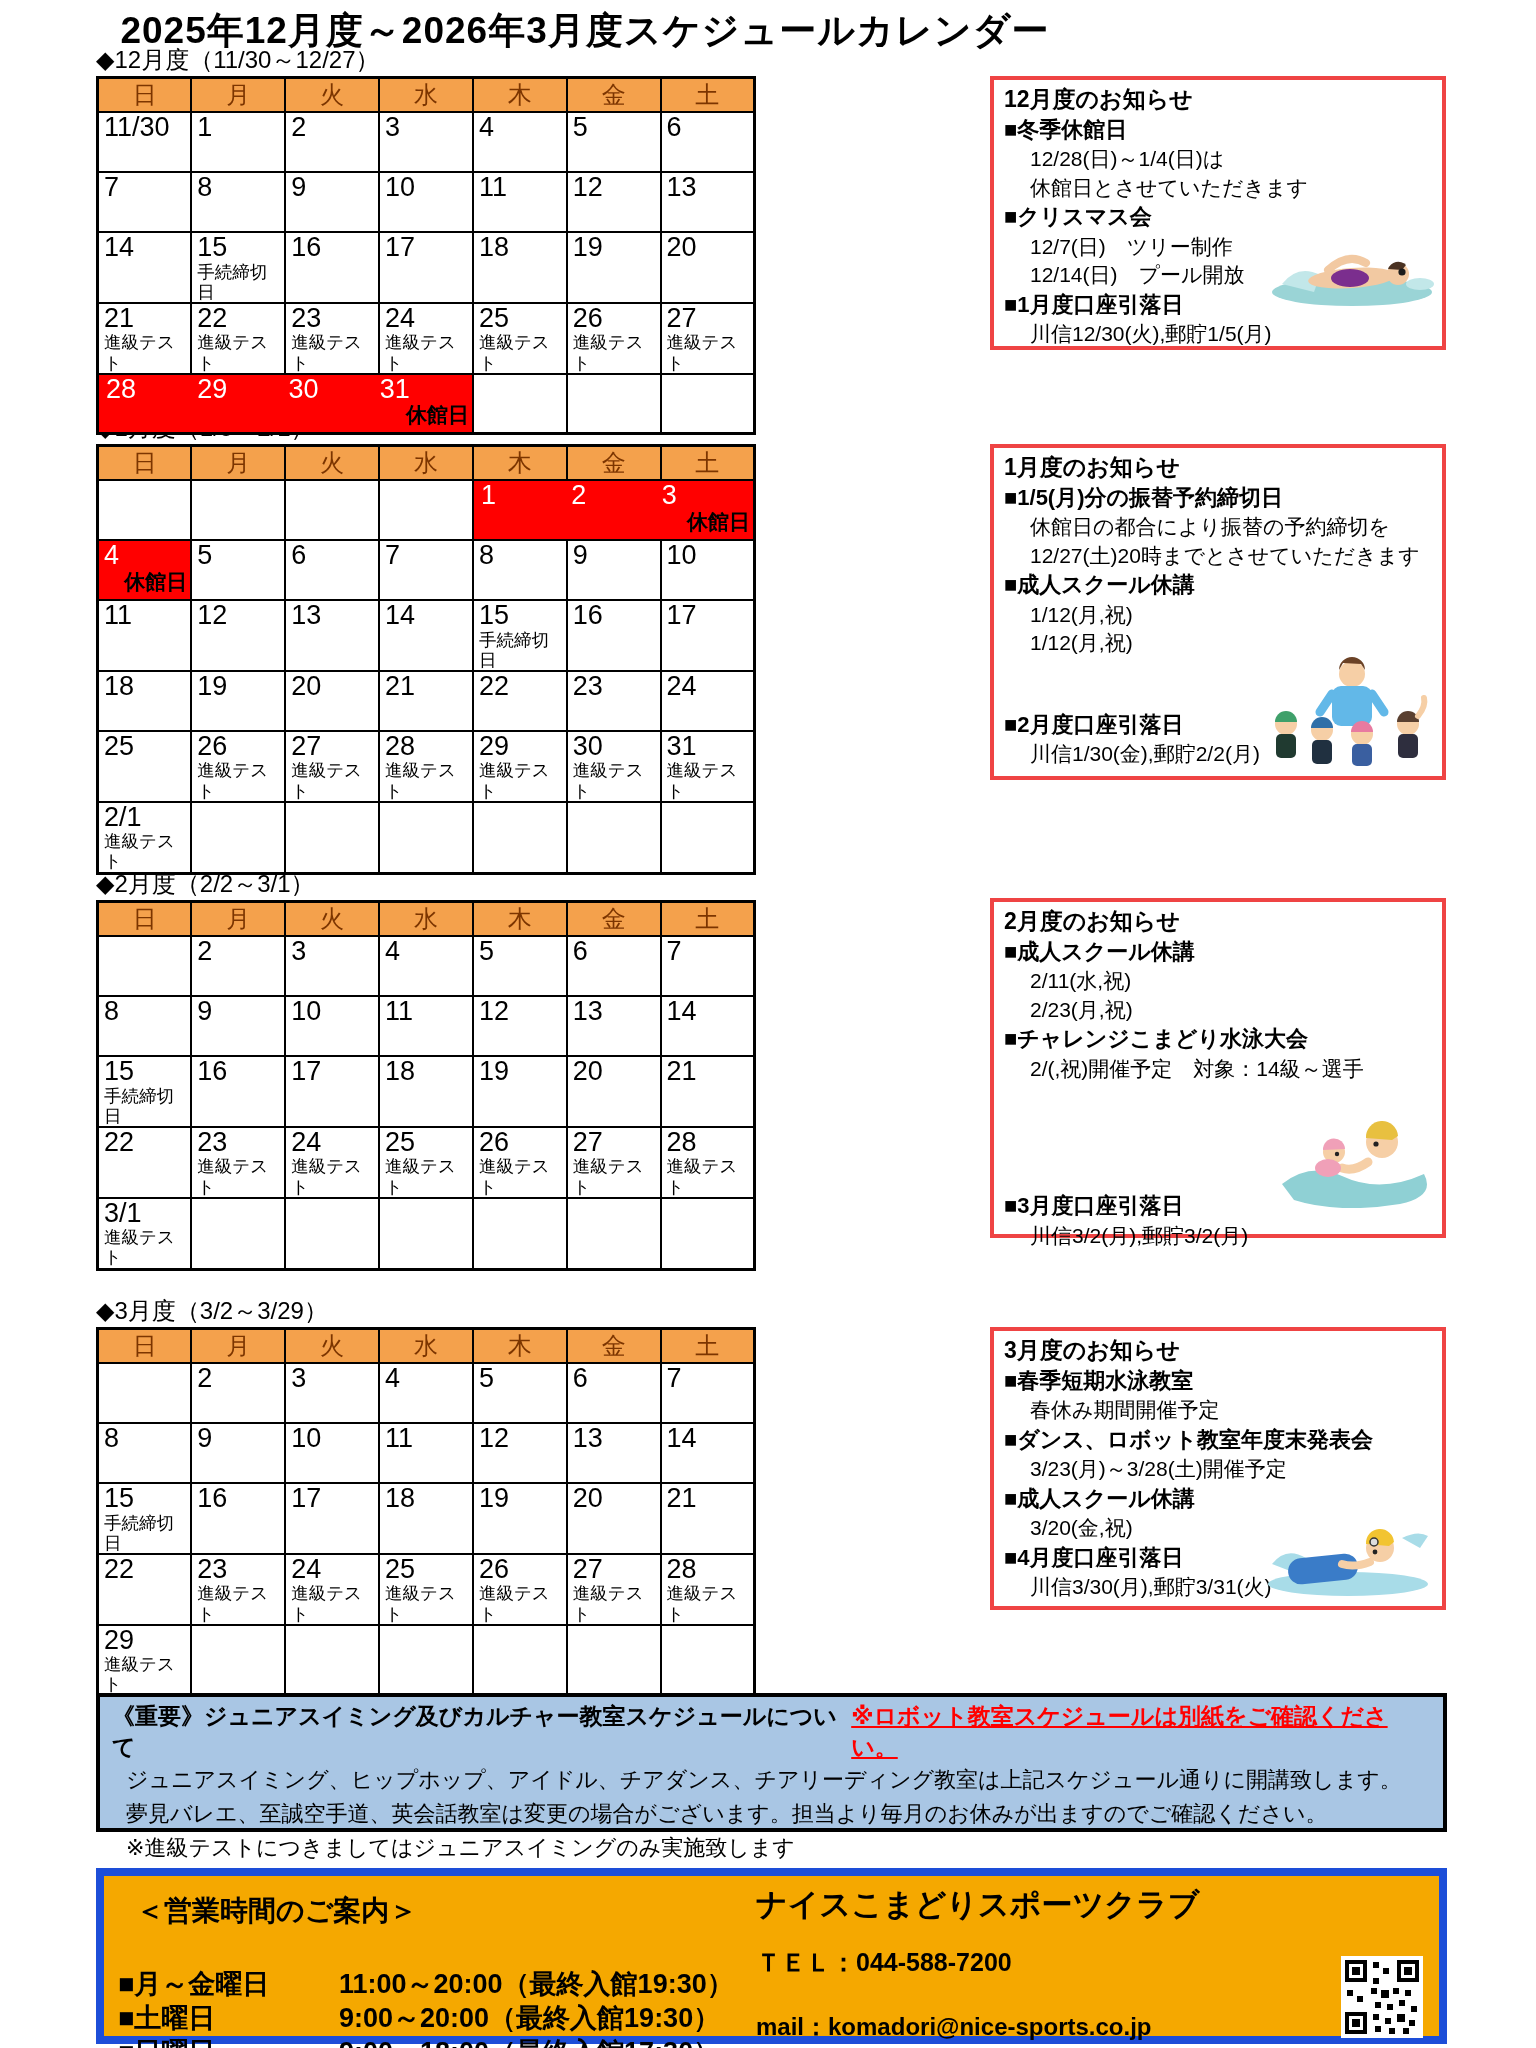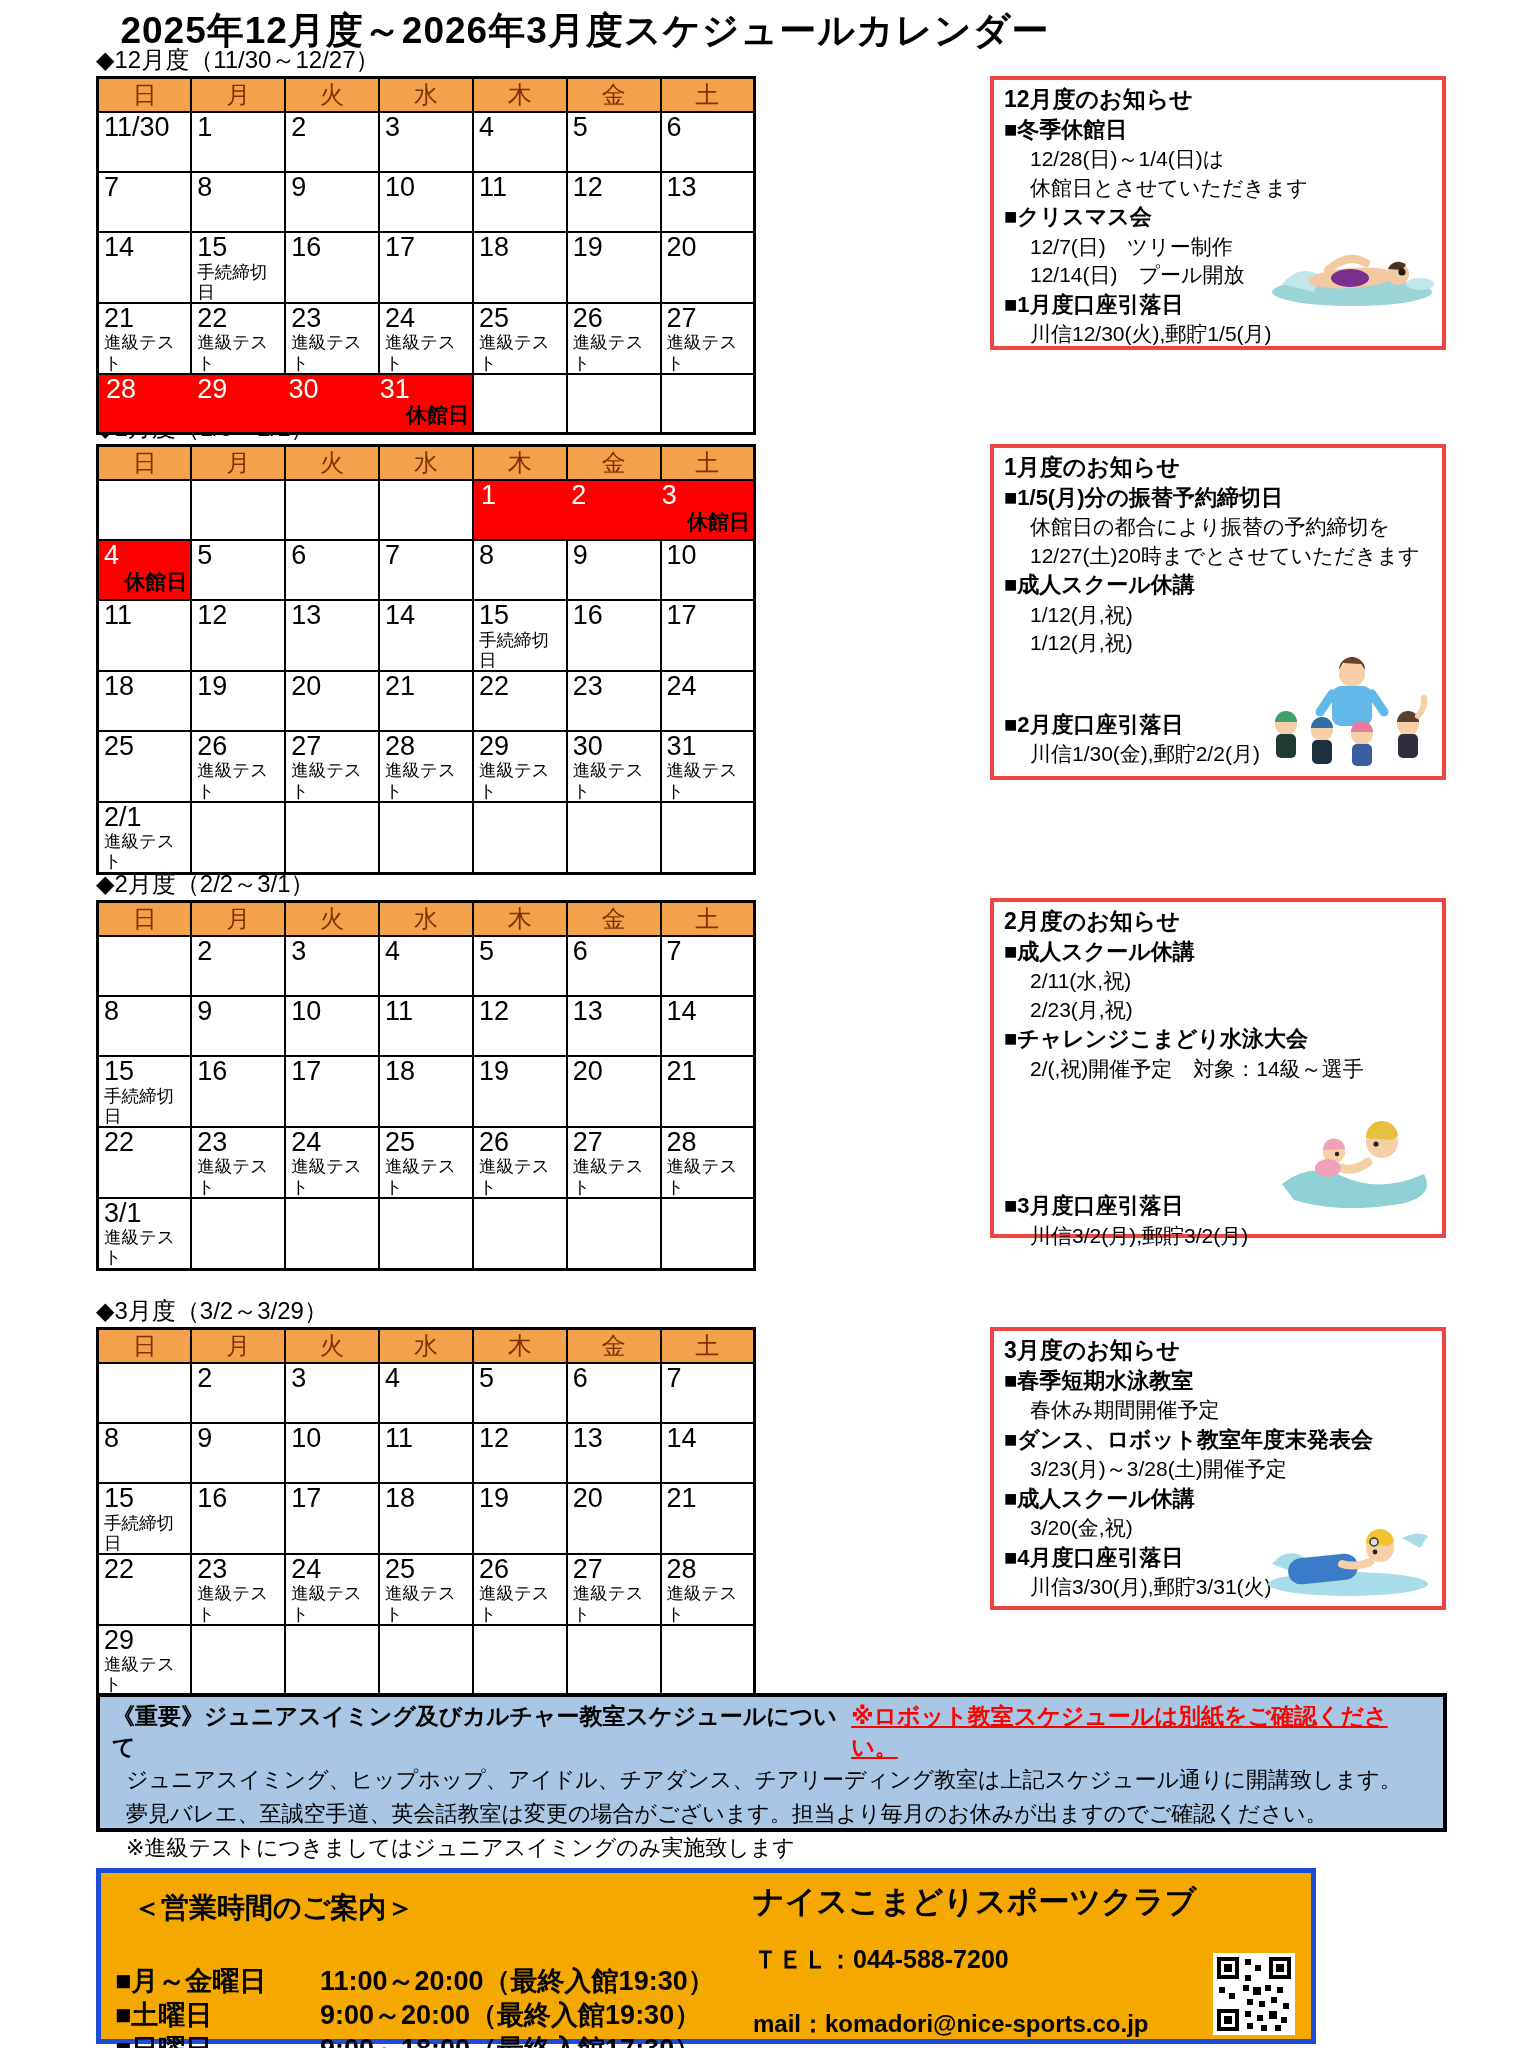--- a/index.html
+++ b/index.html
@@ -56,26 +56,26 @@
   .important{
     position:absolute;left:96px;top:1693px;width:1351px;height:139px;box-sizing:border-box;
     background:#A9C6E4;border:4px solid #000;padding:4px 12px;
   }
   .imp-titlerow{display:flex;align-items:baseline;}
   .imp-title{font-size:23px;font-weight:bold;}
   .imp-rednote{margin-left:auto;font-size:23px;font-weight:bold;color:#FF0000;text-decoration:underline;padding-right:4px;}
   .imp-line{font-size:22px;line-height:1.55;padding-left:14px;}
   
   .footer{
-    position:absolute;left:96px;top:1868px;width:1220px;height:176px;box-sizing:border-box;
-    background:#F5A800;border:5px solid #1d4ed8;
+    position:absolute;left:96px;top:1868px;width:1351px;height:176px;box-sizing:border-box;
+    background:#F5A800;border:8px solid #1d4ed8;
   }
   .hours-title{position:absolute;left:32px;top:16px;font-size:28px;font-weight:bold;}
   .hours-rows{position:absolute;left:14px;top:92px;}
-  .hours-row{display:flex;font-size:27px;font-weight:bold;line-height:1.25;}
+  .hours-row{display:flex;font-size:27px;font-weight:bold;line-height:1.25;gap:16px;}
   .hours-label{width:205px;}
   .hours-time{width:435px;text-align:left;}
   .club-block{position:absolute;left:652px;top:8px;width:640px;}
   .club-name{font-size:31px;font-weight:bold;}
   .club-tel{font-size:25px;font-weight:bold;margin-top:20px;}
   .club-mail{font-size:24px;font-weight:bold;margin-top:32px;}
   .club-hp{font-size:24px;font-weight:bold;margin-top:14px;}
   .qr-box{position:absolute;right:16px;top:80px;width:82px;height:82px;background:#fff;}
 </style>
 </head>

